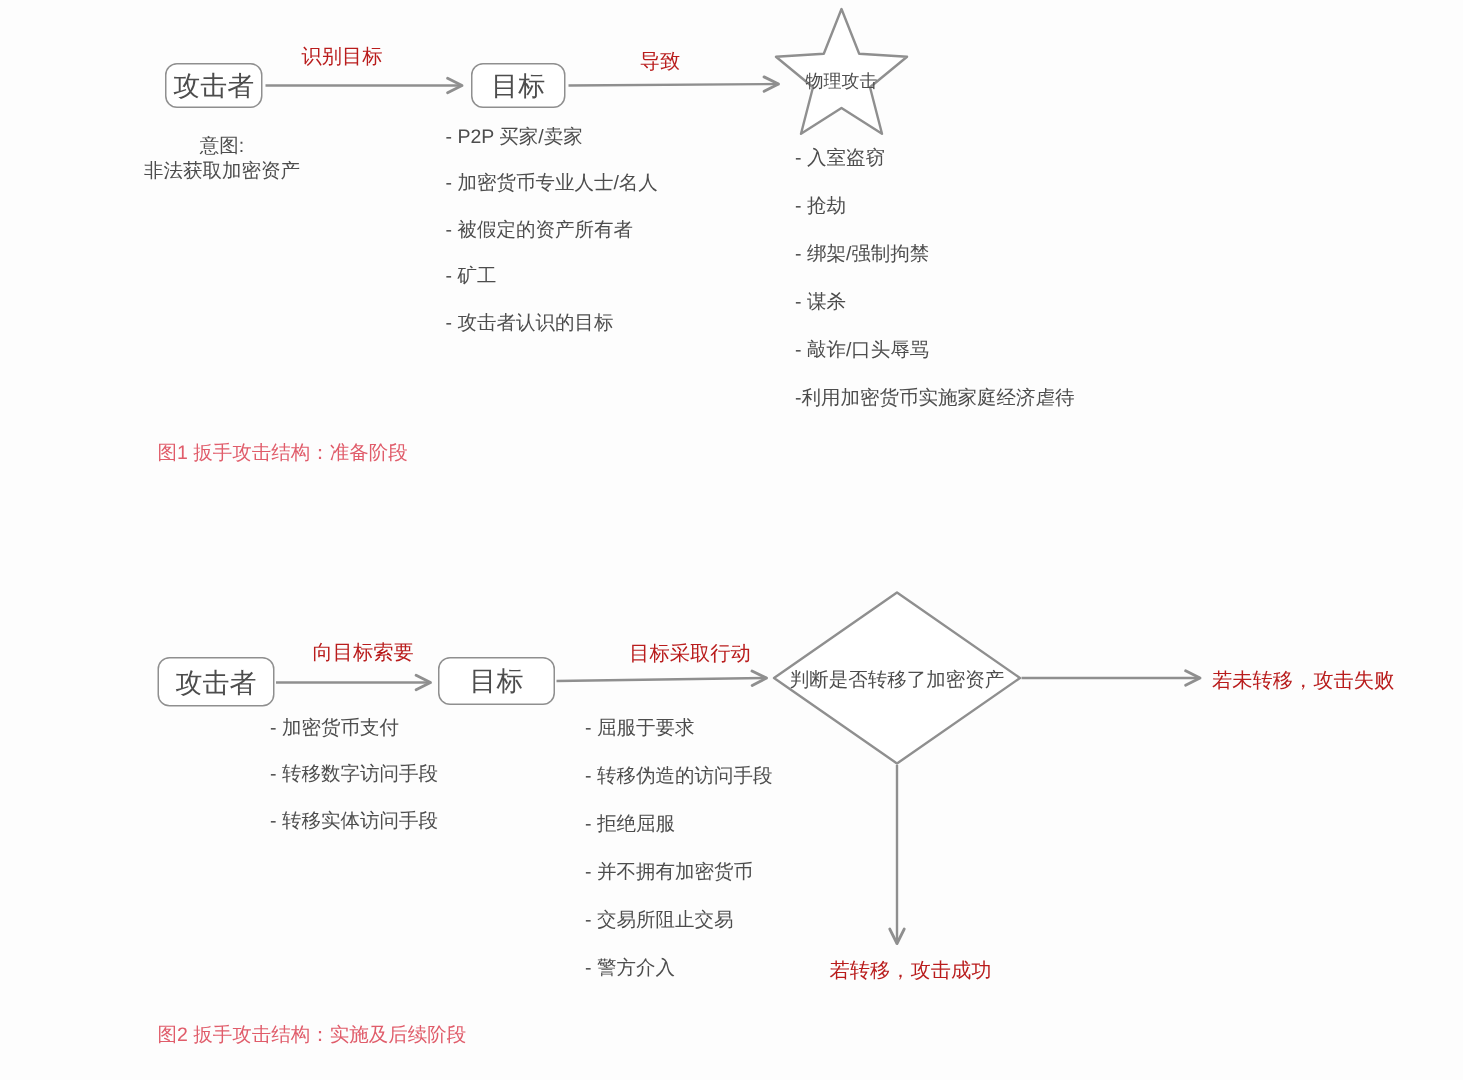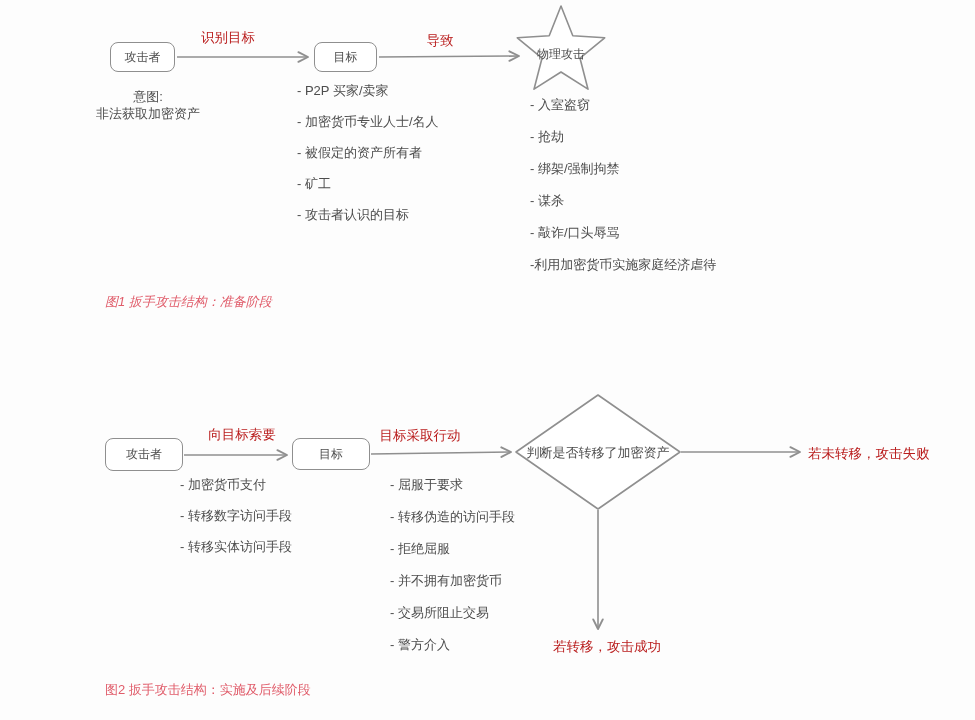--- a/index.html
+++ b/index.html
@@ -13,21 +13,21 @@
     background:#fdfdfd;
     overflow:hidden;
     color:#4d4d4d;
   }
   .box{
     position:absolute;
     display:flex;align-items:center;justify-content:center;
     background:#ffffff;
     border:1.6px solid #8f8f8f;
     border-radius:8px;
-    font-size:12px;
+    font-size:18px;
     color:#4d4d4d;
     box-sizing:border-box;
     white-space:nowrap;
   }
   .lbl{
     position:absolute;
     font-size:13.5px;
     color:#b91c1c;
     text-align:center;
     white-space:nowrap;
@@ -125,33 +125,33 @@
 
   <div class="list sp32" style="left:530px;top:98px;">
       <div class="list-item">- 入室盗窃</div>
       <div class="list-item">- 抢劫</div>
       <div class="list-item">- 绑架/强制拘禁</div>
       <div class="list-item">- 谋杀</div>
       <div class="list-item">- 敲诈/口头辱骂</div>
       <div class="list-item">-利用加密货币实施家庭经济虐待</div>
     </div>
 
-  <div class="caption" style="left:105px;top:293px;font-style:italic;">图1 扳手攻击结构：准备阶段</div>
+  <div class="caption" style="left:105px;top:293px;">图1 扳手攻击结构：准备阶段</div>
 
   <div class="box" style="left:105px;top:438px;width:78px;height:33px;">
     <span>攻击者</span>
   </div>
 
   <div class="lbl" style="left:194px;top:426px;width:72px;margin-left:12px;">向目标索要</div>
 
   <div class="box" style="left:292px;top:438px;width:78px;height:32px;">
     <span>目标</span>
   </div>
 
-  <div class="lbl" style="left:377px;top:427px;width:86px;">目标采取行动</div>
+  <div class="lbl" style="left:417px;top:427px;width:86px;">目标采取行动</div>
 
   <div class="shape-lbl" style="left:518px;top:444px;width:160px;font-size:13px;">判断是否转移了加密资产</div>
 
   <div class="lbl" style="left:808px;top:445px;text-align:left;">若未转移，攻击失败</div>
 
   <div class="lbl" style="left:553px;top:638px;text-align:left;">若转移，攻击成功</div>
 
   <div class="list sp31" style="left:180px;top:478px;">
       <div class="list-item">- 加密货币支付</div>
       <div class="list-item">- 转移数字访问手段</div>

